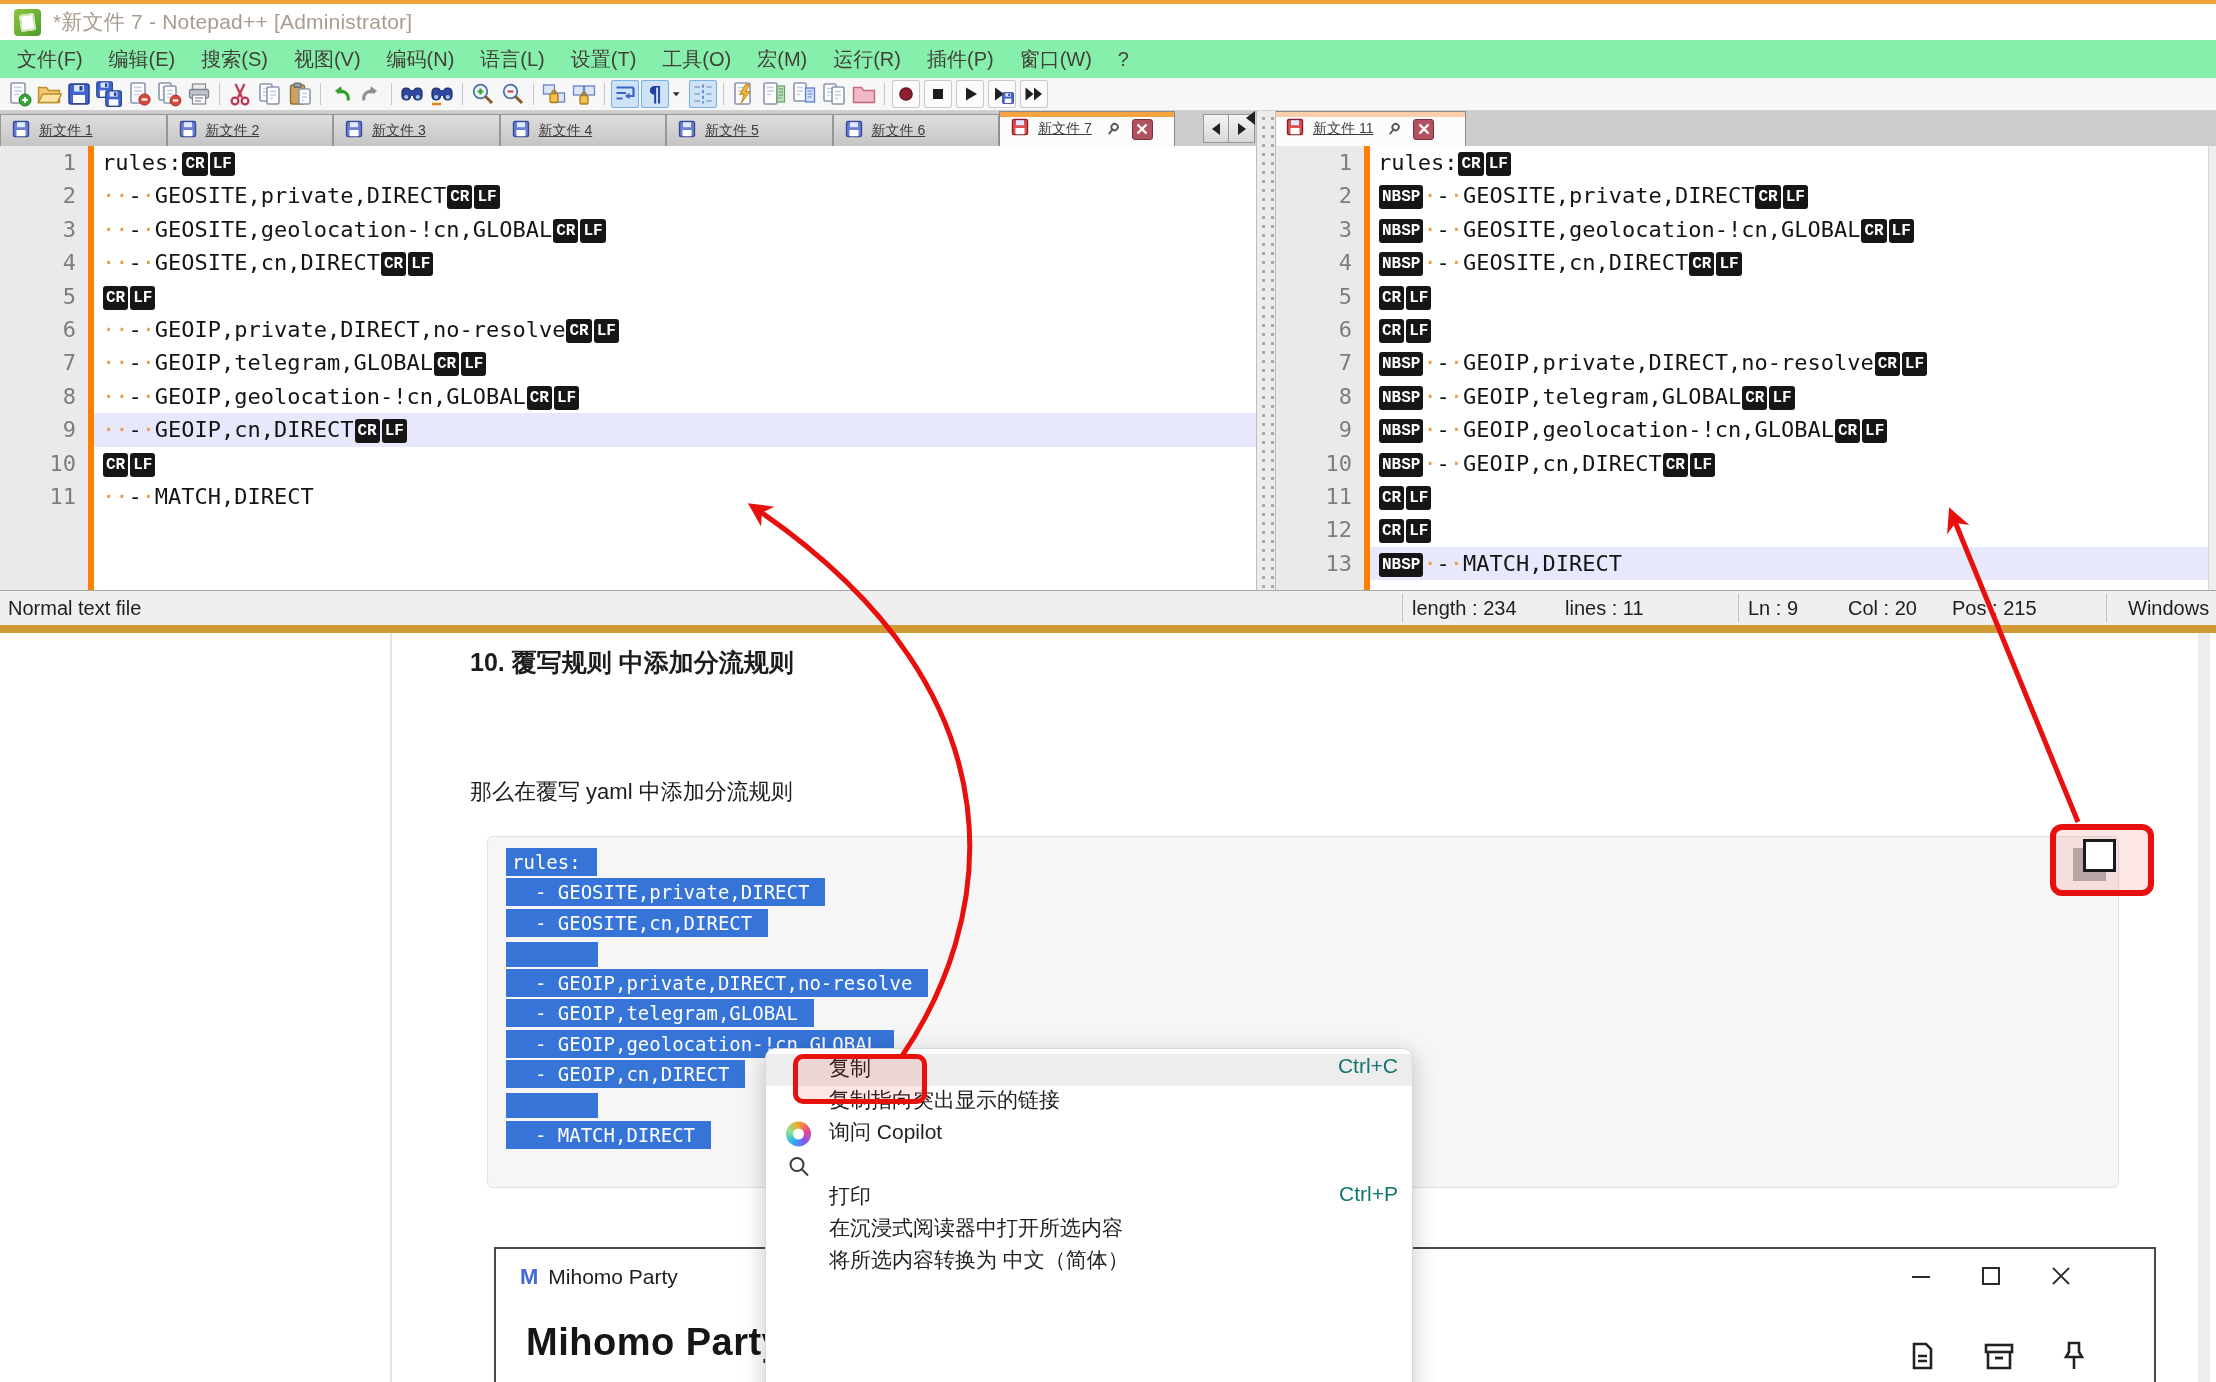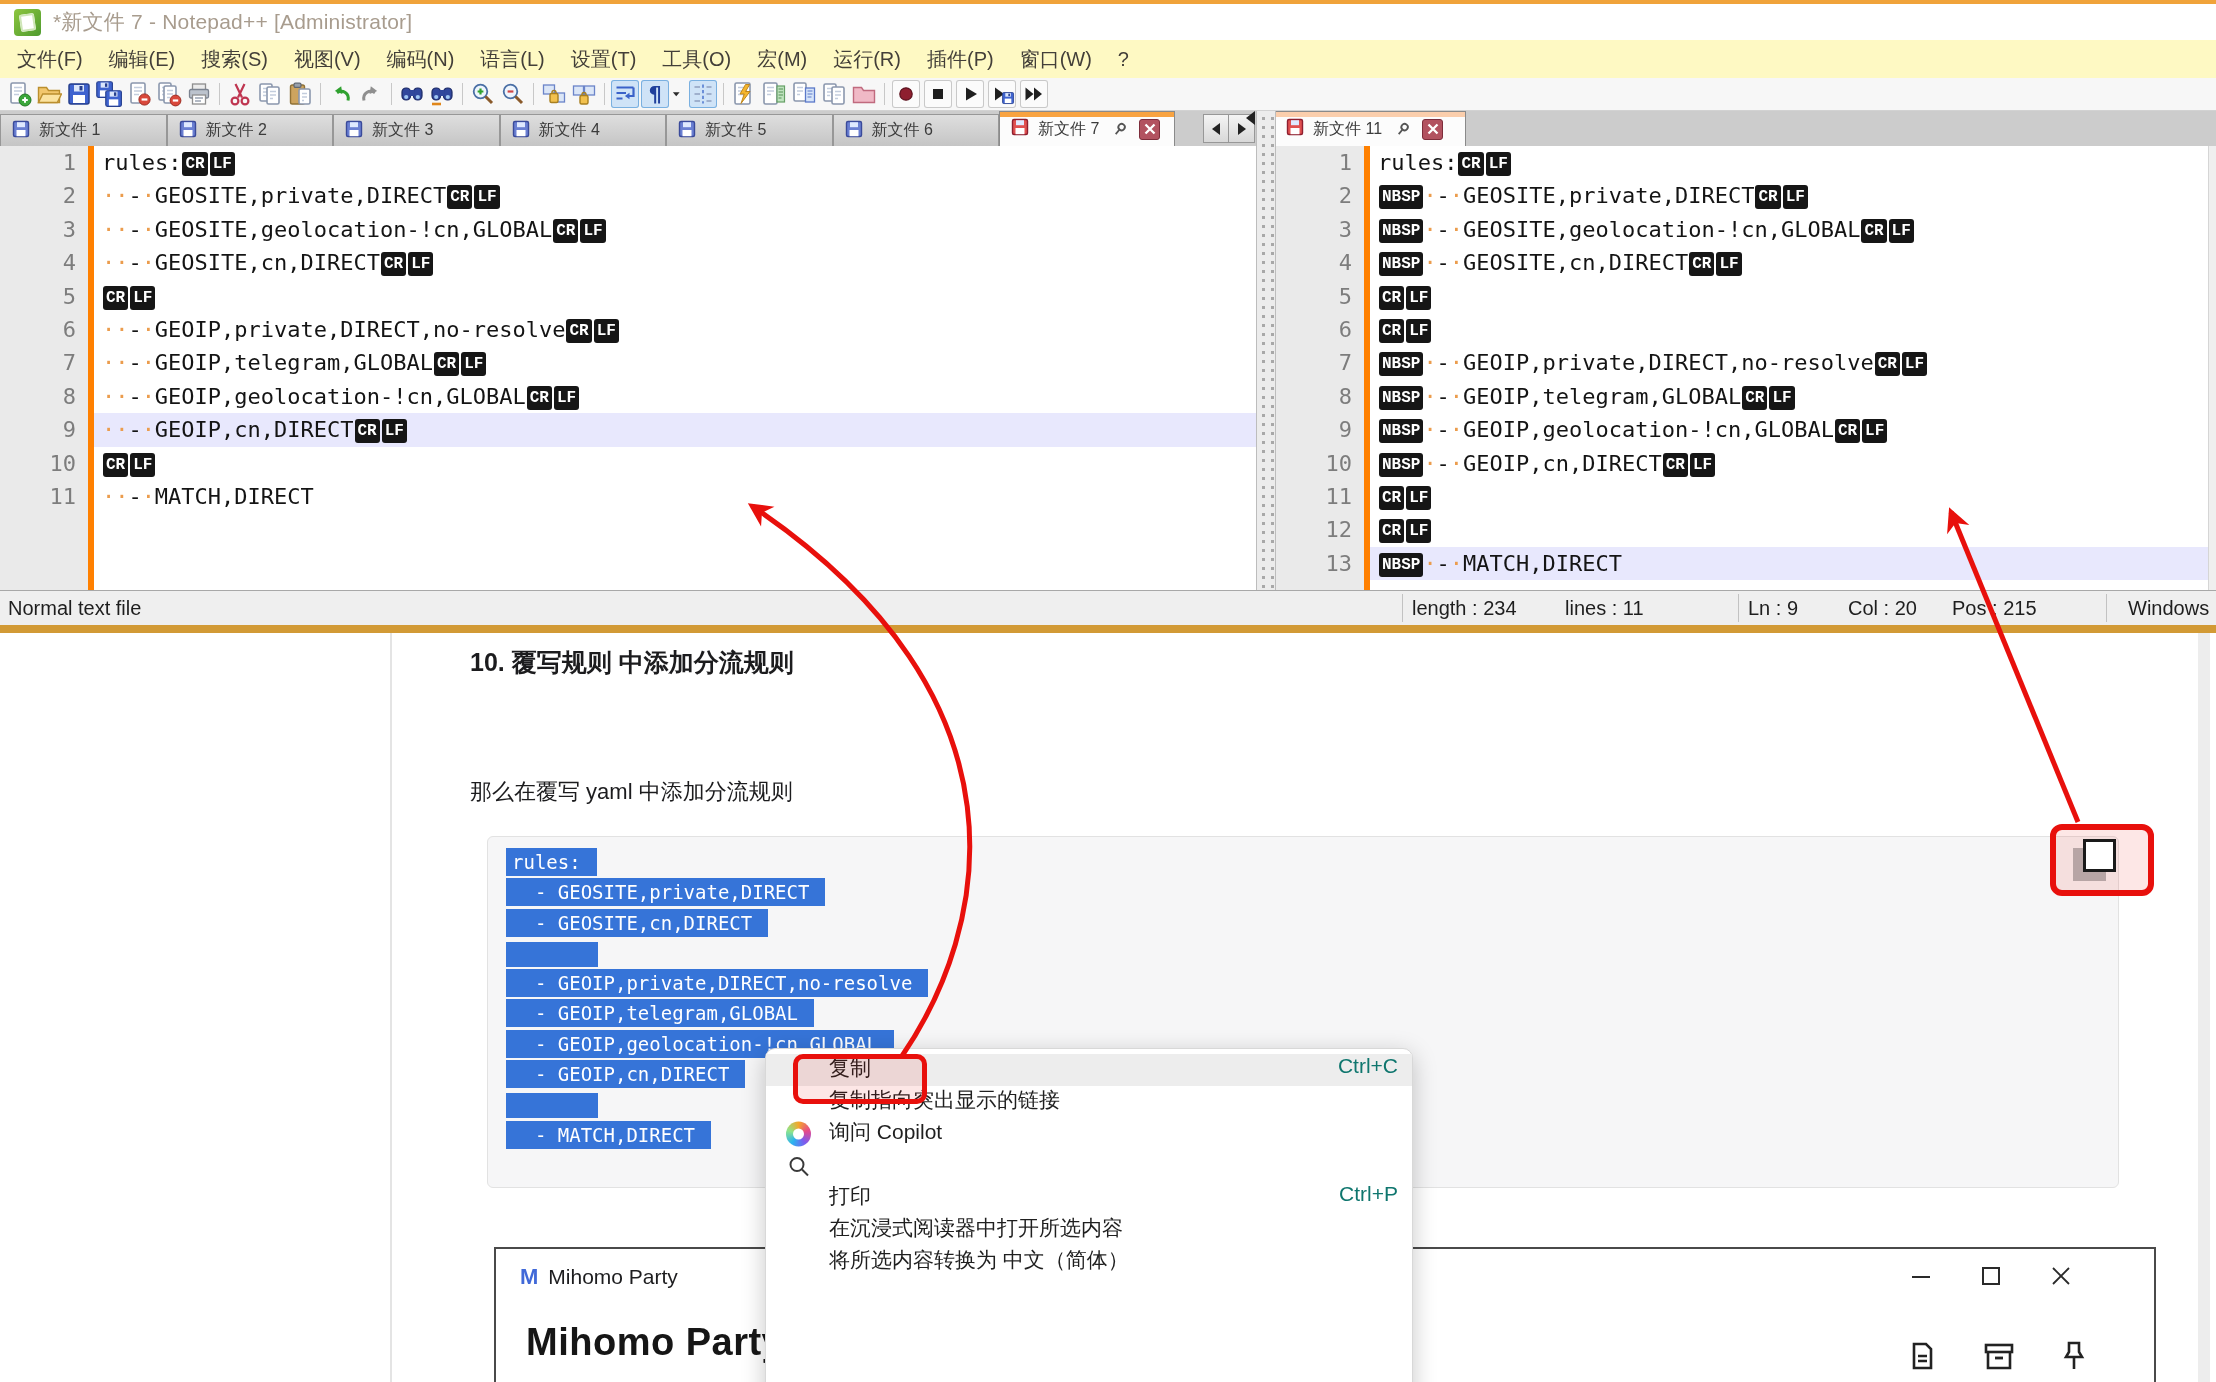--- a/index.html
+++ b/index.html
@@ -6,33 +6,33 @@
   body { background:#888; font-family:"Liberation Sans","DejaVu Sans",sans-serif; }
   #root { position:relative; width:2216px; height:1382px; background:#fff; overflow:hidden; }
 
   
   .np-accent { position:absolute; left:0; top:0; width:2216px; height:4px; background:#f0a33a; }
   .np-titlebar { position:absolute; left:0; top:4px; width:2216px; height:36px; background:#fff; display:flex; align-items:center; }
   .np-appicon { width:27px; height:27px; margin-left:14px; border-radius:4px; background:linear-gradient(135deg,#8dc63f,#4e9a2e); position:relative; }
   .np-appicon:after{ content:""; position:absolute; left:6px; top:5px; width:15px; height:17px; background:#fff; border-radius:2px; transform:rotate(-8deg); box-shadow:inset 0 0 0 2px #cfe6b8; }
   .np-title { margin-left:12px; font-size:21px; color:#a89c8e; letter-spacing:.2px; }
 
-  .np-menubar { position:absolute; left:0; top:40px; width:2216px; height:38px; background:#fef9c3; display:flex; align-items:center; padding-left:4px; }
+  .np-menubar { position:absolute; left:0; top:40px; width:2216px; height:38px; background:#86efac; display:flex; align-items:center; padding-left:4px; }
   .np-menubar .mi { padding:0 13px; font-size:20px; color:#433f39; line-height:38px; cursor:default; }
 
   .np-toolbar { position:absolute; left:0; top:78px; width:2216px; height:33px; background:#f7f7f7; border-bottom:1px solid #d2d2d2; display:flex; align-items:center; padding-left:4px; }
   .tb-btn { width:28px; height:28px; margin:0 1px; display:flex; align-items:center; justify-content:center; border-radius:3px; }
   .tb-btn.pressed { background:#cfe3f7; box-shadow:inset 0 0 0 1px #7ab0e0; }
   .tb-btn.btnish { background:#fbfbfb; box-shadow:inset 0 0 0 1px #c9c9c9; margin:0 2px; }
   .tb-btn.narrow { width:16px; }
   .tb-sep { width:1px; height:22px; background:#c8c8c8; margin:0 5px; }
 
   .np-tabbar { position:absolute; left:0; top:111px; width:2216px; height:35px; background:#cccccc; }
   .tab { position:absolute; top:3px; height:32px; display:flex; align-items:center; background:linear-gradient(#dedede,#c5c5c5); border:1px solid #979797; border-bottom:none; padding:0 10px; }
-  .tab .tab-label { font-size:16px; color:#3c3c3c; margin-left:8px; white-space:nowrap; }
+  .tab .tab-label { font-size:14px; color:#3c3c3c; margin-left:8px; white-space:nowrap;text-decoration:underline; }
   .tab.active { top:0; height:35px; background:#fcfcfc; border-color:#8a8a8a; }
   .tab.active:before { content:""; position:absolute; left:0; top:0; right:0; height:5px; background:#f8a341; }
   .tab.right-active:before { background:#fbceac; }
   .tab-close { width:21px; height:21px; margin-left:10px; background:#b25260; border:1px solid #7d2d3b; border-radius:3px; display:flex; align-items:center; justify-content:center; }
   .tab-pin { margin-left:12px; display:flex; }
 
   .nav-btns { position:absolute; left:1203px; top:114px; display:flex; }
   .nav-btn { width:26px; height:29px; background:linear-gradient(#f4f4f4,#d8d8d8); border:1px solid #979797; display:flex; align-items:center; justify-content:center; }
   .nav-btn + .nav-btn { border-left:none; }
 

